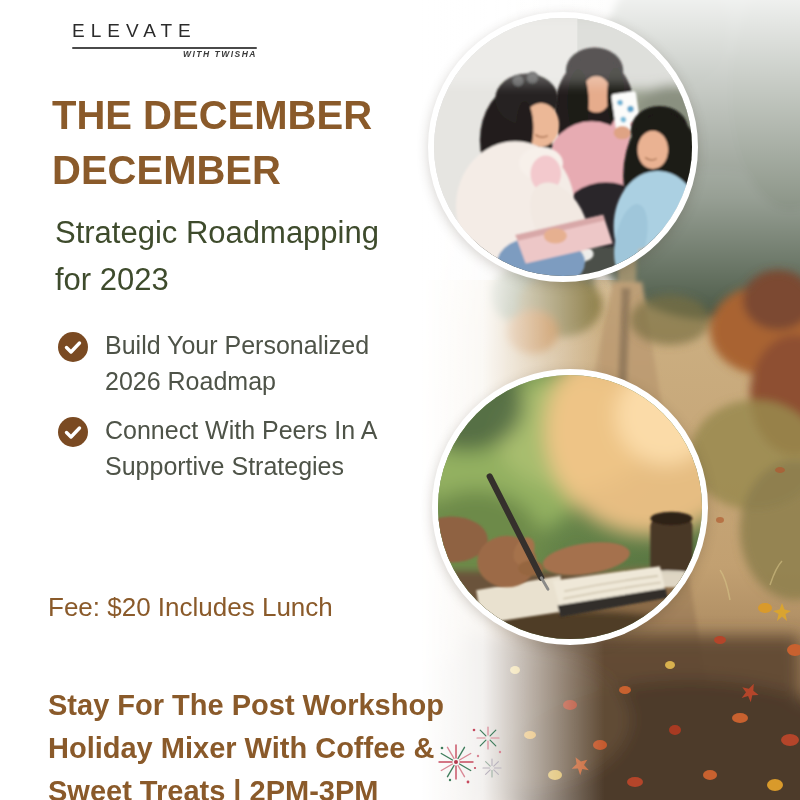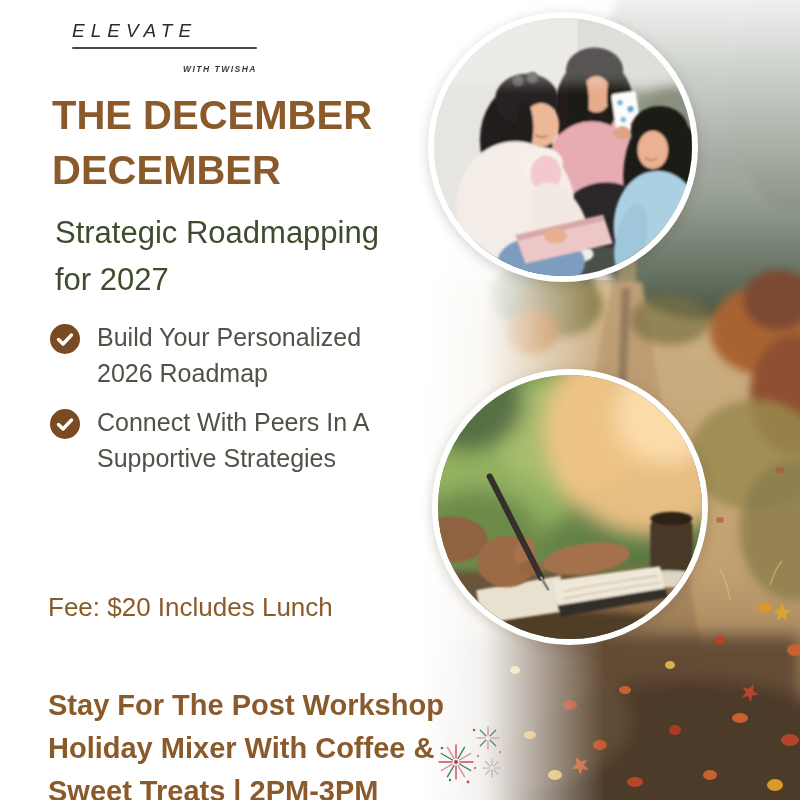--- a/index.html
+++ b/index.html
@@ -17,31 +17,31 @@
   
   .circle{
     position:absolute;border-radius:50%;border:6px solid #ffffff;overflow:hidden;
     box-shadow:0 3px 12px rgba(70,55,40,.22);background:#ddd;
   }
   .circle svg{display:block;width:100%;height:100%;}
   .circle-top{left:428px;top:12px;width:258px;height:258px;}
   .circle-bottom{left:432px;top:369px;width:264px;height:264px;}
   
   .logo{position:absolute;left:72px;top:20px;}
-  .logo-name{font-size:19px;letter-spacing:6px;color:#2b2b2b;font-weight:400;font-style:italic;}
+  .logo-name{font-size:19px;letter-spacing:6px;color:#2b2b2b;font-weight:400;}
   .logo-rule{width:185px;height:2px;background:#4a4a4a;margin-top:5px;border-radius:1px;}
   .logo-tagline{width:185px;text-align:right;font-size:8.5px;font-style:italic;
-    letter-spacing:1.5px;color:#3a3a3a;margin-top:15px;font-weight:700;}
+    letter-spacing:1.5px;color:#3a3a3a;margin-top:0;font-weight:700;}
   
   .title{position:absolute;left:52px;top:88px;width:420px;margin:0;
     font-size:40px;font-weight:700;line-height:1.38;color:#8a5a2a;}
   .subtitle{position:absolute;left:55px;top:210px;width:340px;margin:0;
     font-size:31px;font-weight:500;line-height:1.5;color:#3e4b2c;}
   
-  .bullets{position:absolute;left:50px;top:320px;margin:0;padding:0;list-style:none;}
+  .bullets{position:absolute;left:50px;top:320px;margin:8px;padding:0;list-style:none;}
   .bullets li{display:flex;align-items:flex-start;gap:17px;margin-bottom:14px;}
   .bullet-icon{flex:0 0 30px;width:30px;height:30px;margin-top:4px;}
   .bullet-icon svg{display:block;width:30px;height:30px;}
   .bullet-text{font-size:25px;line-height:1.42;color:#4e5348;max-width:310px;}
   
   .fee{position:absolute;left:48px;top:592px;font-size:26px;font-weight:400;color:#8a5a2a;}
   .footer-note{position:absolute;left:48px;top:653px;width:445px;
     font-size:29px;font-weight:700;line-height:1.48;color:#8a5a2a;margin-top:31px;}
   .fireworks{position:absolute;left:428px;top:722px;width:84px;height:70px;}
   .fireworks svg{display:block;width:100%;height:100%;}
@@ -283,21 +283,21 @@
     </svg>
   </div>
 
   <header class="logo">
     <div class="logo-name">ELEVATE</div>
     <div class="logo-rule"></div>
     <div class="logo-tagline">WITH TWISHA</div>
   </header>
 
   <h1 class="title">THE DECEMBER DECEMBER</h1>
-  <h2 class="subtitle">Strategic Roadmapping for 2027</h2>
+  <h2 class="subtitle">Strategic Roadmapping for 2023</h2>
 
   <ul class="bullets">
     <li>
       <span class="bullet-icon">
         <svg viewBox="0 0 30 30">
             <circle cx="15" cy="15" r="15" fill="#7a4a22"></circle>
             <polyline points="8.5,15.5 13,20 21.5,11" fill="none" stroke="#ffffff" stroke-width="3.4" stroke-linecap="round" stroke-linejoin="round"></polyline>
           </svg>
       </span>
       <span class="bullet-text">Build Your Personalized 2026 Roadmap</span>

